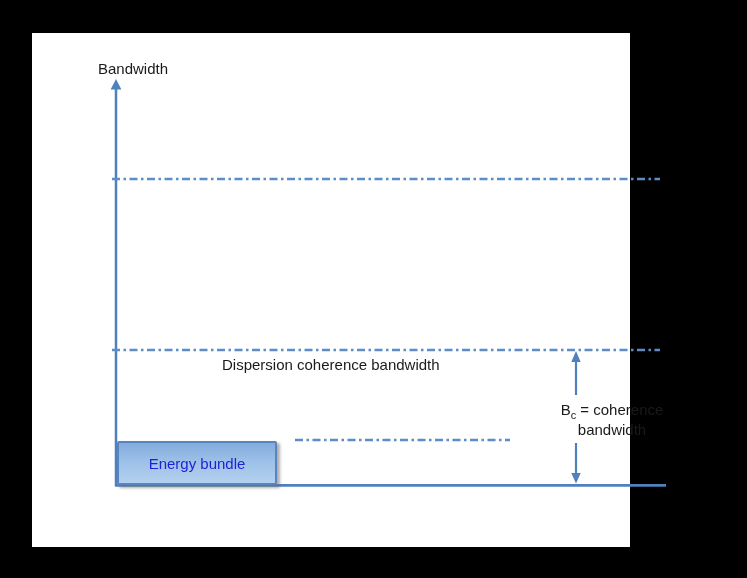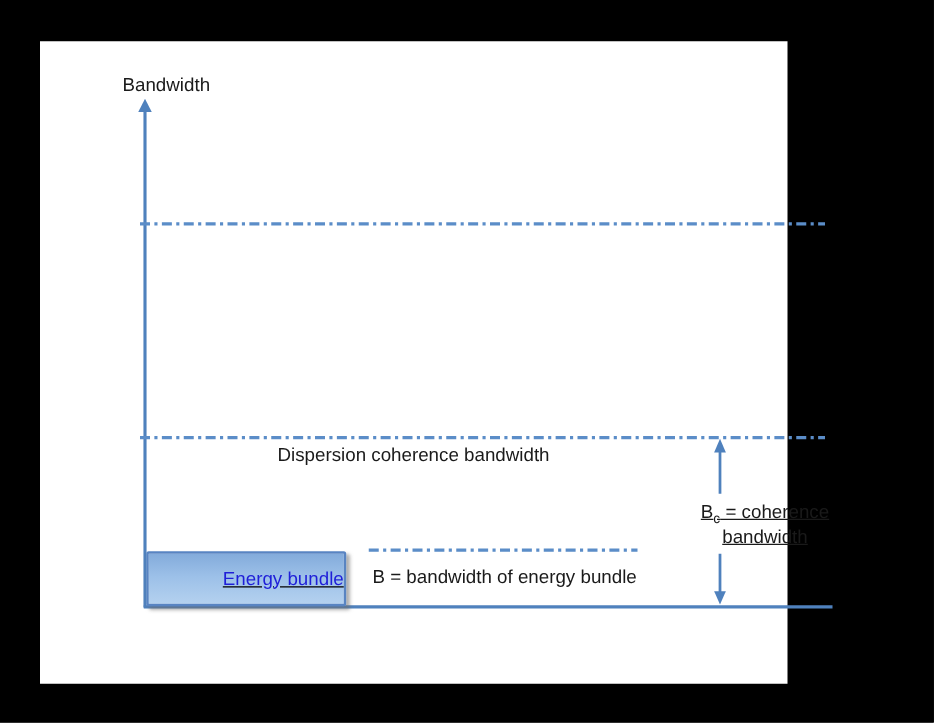--- a/index.html
+++ b/index.html
@@ -43,41 +43,39 @@
   .scat-label   { left: 188px; top: 122px; }
   .disp-label   { left: 190px; top: 295px; margin-top: 28px; }
   .bband-label  { left: 266px; top: 420px; }
   .bc-label {
     left: 505px;
     top: 367px;
     width: 150px;
     text-align: center;
     white-space: normal;
     line-height: 20px;
-    text-decoration: underline;
   }
   .bc-label sub {
     font-size: 11px;
     line-height: 0;
   }
   .energy-box {
     position: absolute;
     left: 85px;
     top: 408px;
     width: 160px;
     height: 44px;
     box-sizing: border-box;
     border: 2px solid #5884c2;
     border-radius: 2px;
     background: linear-gradient(to bottom, #83abdb 0%, #9cc0e8 45%, #b4d1ef 100%);
     box-shadow: 2.5px 2.5px 3px rgba(110,110,110,0.55);
     display: flex;
     align-items: center;
-    justify-content: flex-end;
-    text-decoration: underline;
+    justify-content: center;
   }
   .energy-box .box-text {
     color: #1f1fd8;
     font-size: 15px;
   }
 </style>
 </head>
 <body>
 
 <div class="frame">
@@ -106,21 +104,20 @@
         <line x1="544" y1="410" x2="544" y2="441" stroke="#4f81bd" stroke-width="2.2"></line>
         <polygon points="544,450.5 539.3,440 548.7,440" fill="#4f81bd"></polygon>
       </g>
     </svg>
 
     <div class="lbl axis-label">Bandwidth</div>
 
 
     <div class="lbl disp-label">Dispersion coherence bandwidth</div>
 
-    <div class="lbl bband-label">B = bandwidth of energy bundle</div>
 
     <div class="lbl bc-label">
       <span>B</span><sub>c</sub><span> = coherence</span><br>
       <span>bandwidth</span>
     </div>
 
     <div class="energy-box">
       <span class="box-text">Energy bundle</span>
     </div>
 

